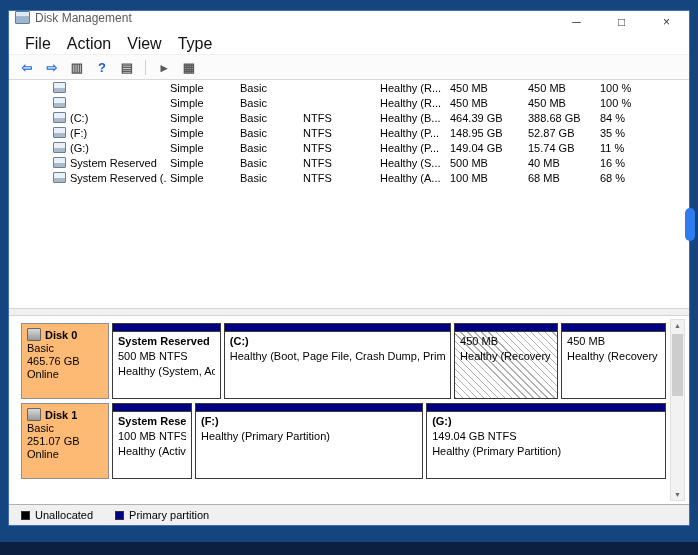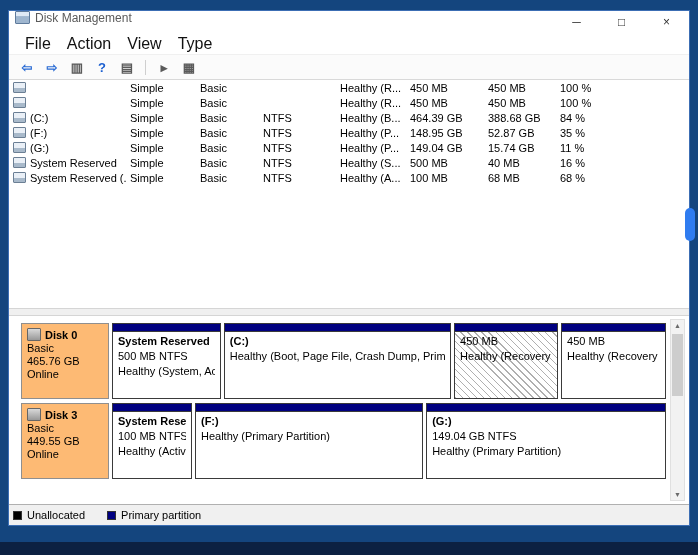--- a/index.html
+++ b/index.html
@@ -38,21 +38,21 @@
     font-size:13px;font-weight:bold;}
   .tb-sep{width:1px;height:15px;background:#cfcfcf;margin:0 3px;}
 
   
   .list-pane{height:228px;flex:0 0 auto;overflow:hidden;background:#fff;
     --cols:117px 70px 63px 77px 70px 78px 72px 61px 1fr;}
   .grid-header{display:grid;grid-template-columns:var(--cols);height:18px;
     border-bottom:1px solid #e3e3e3;align-items:center;}
   .th{font-size:11px;color:#000;padding:0 4px;border-right:1px solid #e3e3e3;height:100%;
     display:flex;align-items:center;white-space:nowrap;overflow:hidden;box-sizing:border-box;}
-  .tr{display:grid;grid-template-columns:var(--cols);height:15px;align-items:center;}
+  .tr{display:grid;grid-template-columns:var(--cols);height:15px;align-items:center;margin-left:40px;}
   .td{font-size:11px;color:#000;padding:0 4px;white-space:nowrap;overflow:hidden;}
   .vol{display:flex;align-items:center;gap:4px;}
   .drive-icon{width:11px;height:9px;flex:0 0 auto;border:1px solid #6b7f94;border-radius:1px;
     background:linear-gradient(#eaf0f7 55%,#a9bacb 56%);}
 
   
   .pane-splitter{height:6px;flex:0 0 auto;background:#f0f0f0;
     border-top:1px solid #d5d5d5;border-bottom:1px solid #d5d5d5;}
 
   
@@ -79,21 +79,21 @@
   
   .vscroll{position:absolute;top:3px;right:4px;bottom:3px;width:15px;background:#f2f2f2;
     border:1px solid #e0e0e0;box-sizing:border-box;}
   .scroll-arrow{position:absolute;left:0;width:100%;text-align:center;font-size:7px;color:#6a6a6a;}
   .scroll-arrow.up{top:2px;}
   .scroll-arrow.down{bottom:2px;}
   .scroll-thumb{position:absolute;left:1px;top:14px;width:11px;height:62px;background:#cdcdcd;}
 
   
   .legend{height:20px;flex:0 0 auto;background:#f0f0f0;border-top:1px solid #b0b0b0;
-    display:flex;align-items:center;gap:22px;padding-left:4px;}
+    display:flex;align-items:center;gap:22px;padding-left:12px;}
   .legend-item{display:flex;align-items:center;gap:5px;}
   .legend-swatch{width:9px;height:9px;border:1px solid #333;box-sizing:border-box;}
   .legend-label{font-size:11px;}
 
   
   .edge-thumb{position:absolute;left:685px;top:208px;width:10px;height:33px;
     background:#2f7cf0;border-radius:5px;z-index:5;}
 </style>
 </head>
 <body>
@@ -274,24 +274,24 @@
                 <div class="pline">450 MB</div>
                 <div class="pline">Healthy (Recovery P</div>
               </div>
             </div>
           </div>
         </div>
         <div class="disk-row">
           <div class="disk-info">
             <div class="disk-name-line">
               <span class="disk-icon"></span>
-              <span class="disk-name-text">Disk 3</span>
+              <span class="disk-name-text">Disk 1</span>
             </div>
             <div class="disk-sub">Basic</div>
-            <div class="disk-sub">449.55 GB</div>
+            <div class="disk-sub">251.07 GB</div>
             <div class="disk-sub">Online</div>
           </div>
           <div class="partitions">
             <div class="partition" style="flex: 80 1 0px;">
               <div class="stripe" style="background: rgb(0, 0, 128);"></div>
               <div class="pcontent">
                 <div class="pline bold">System Reserv</div>
                 <div class="pline">100 MB NTFS</div>
                 <div class="pline">Healthy (Active</div>
               </div>

